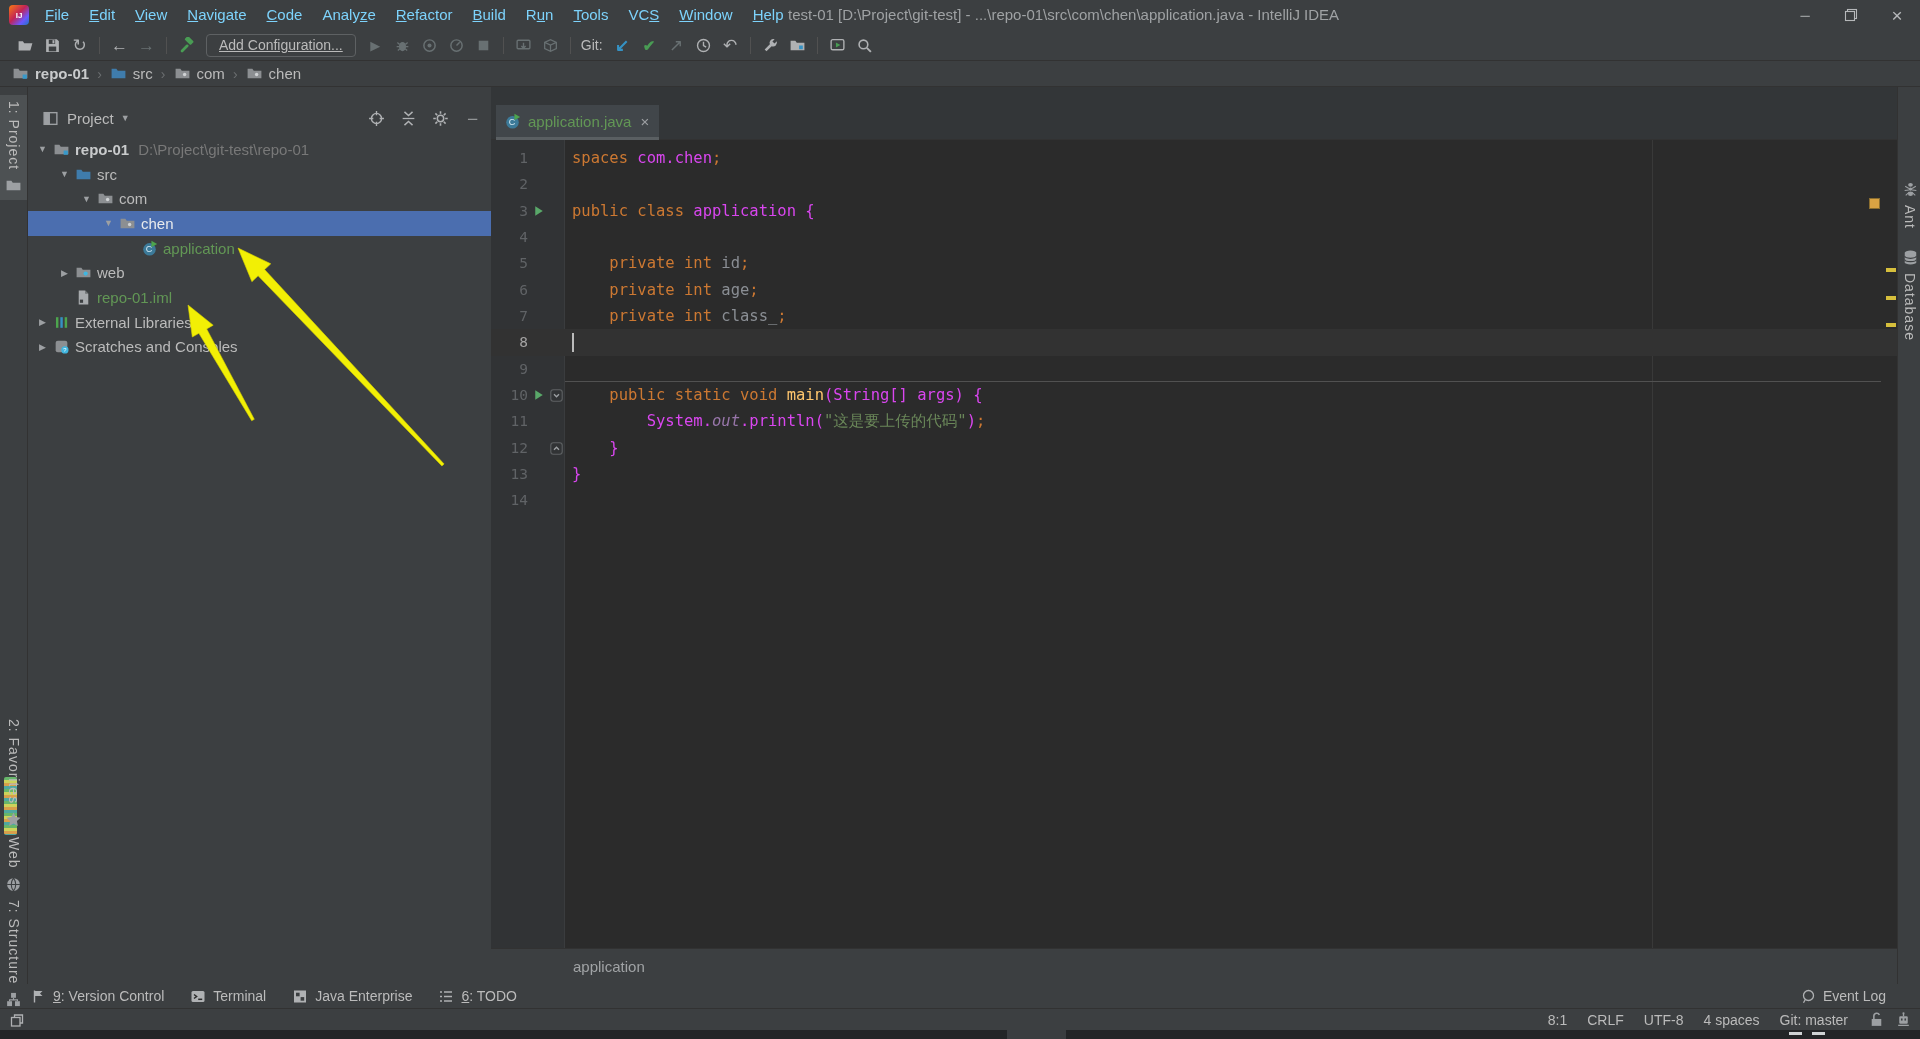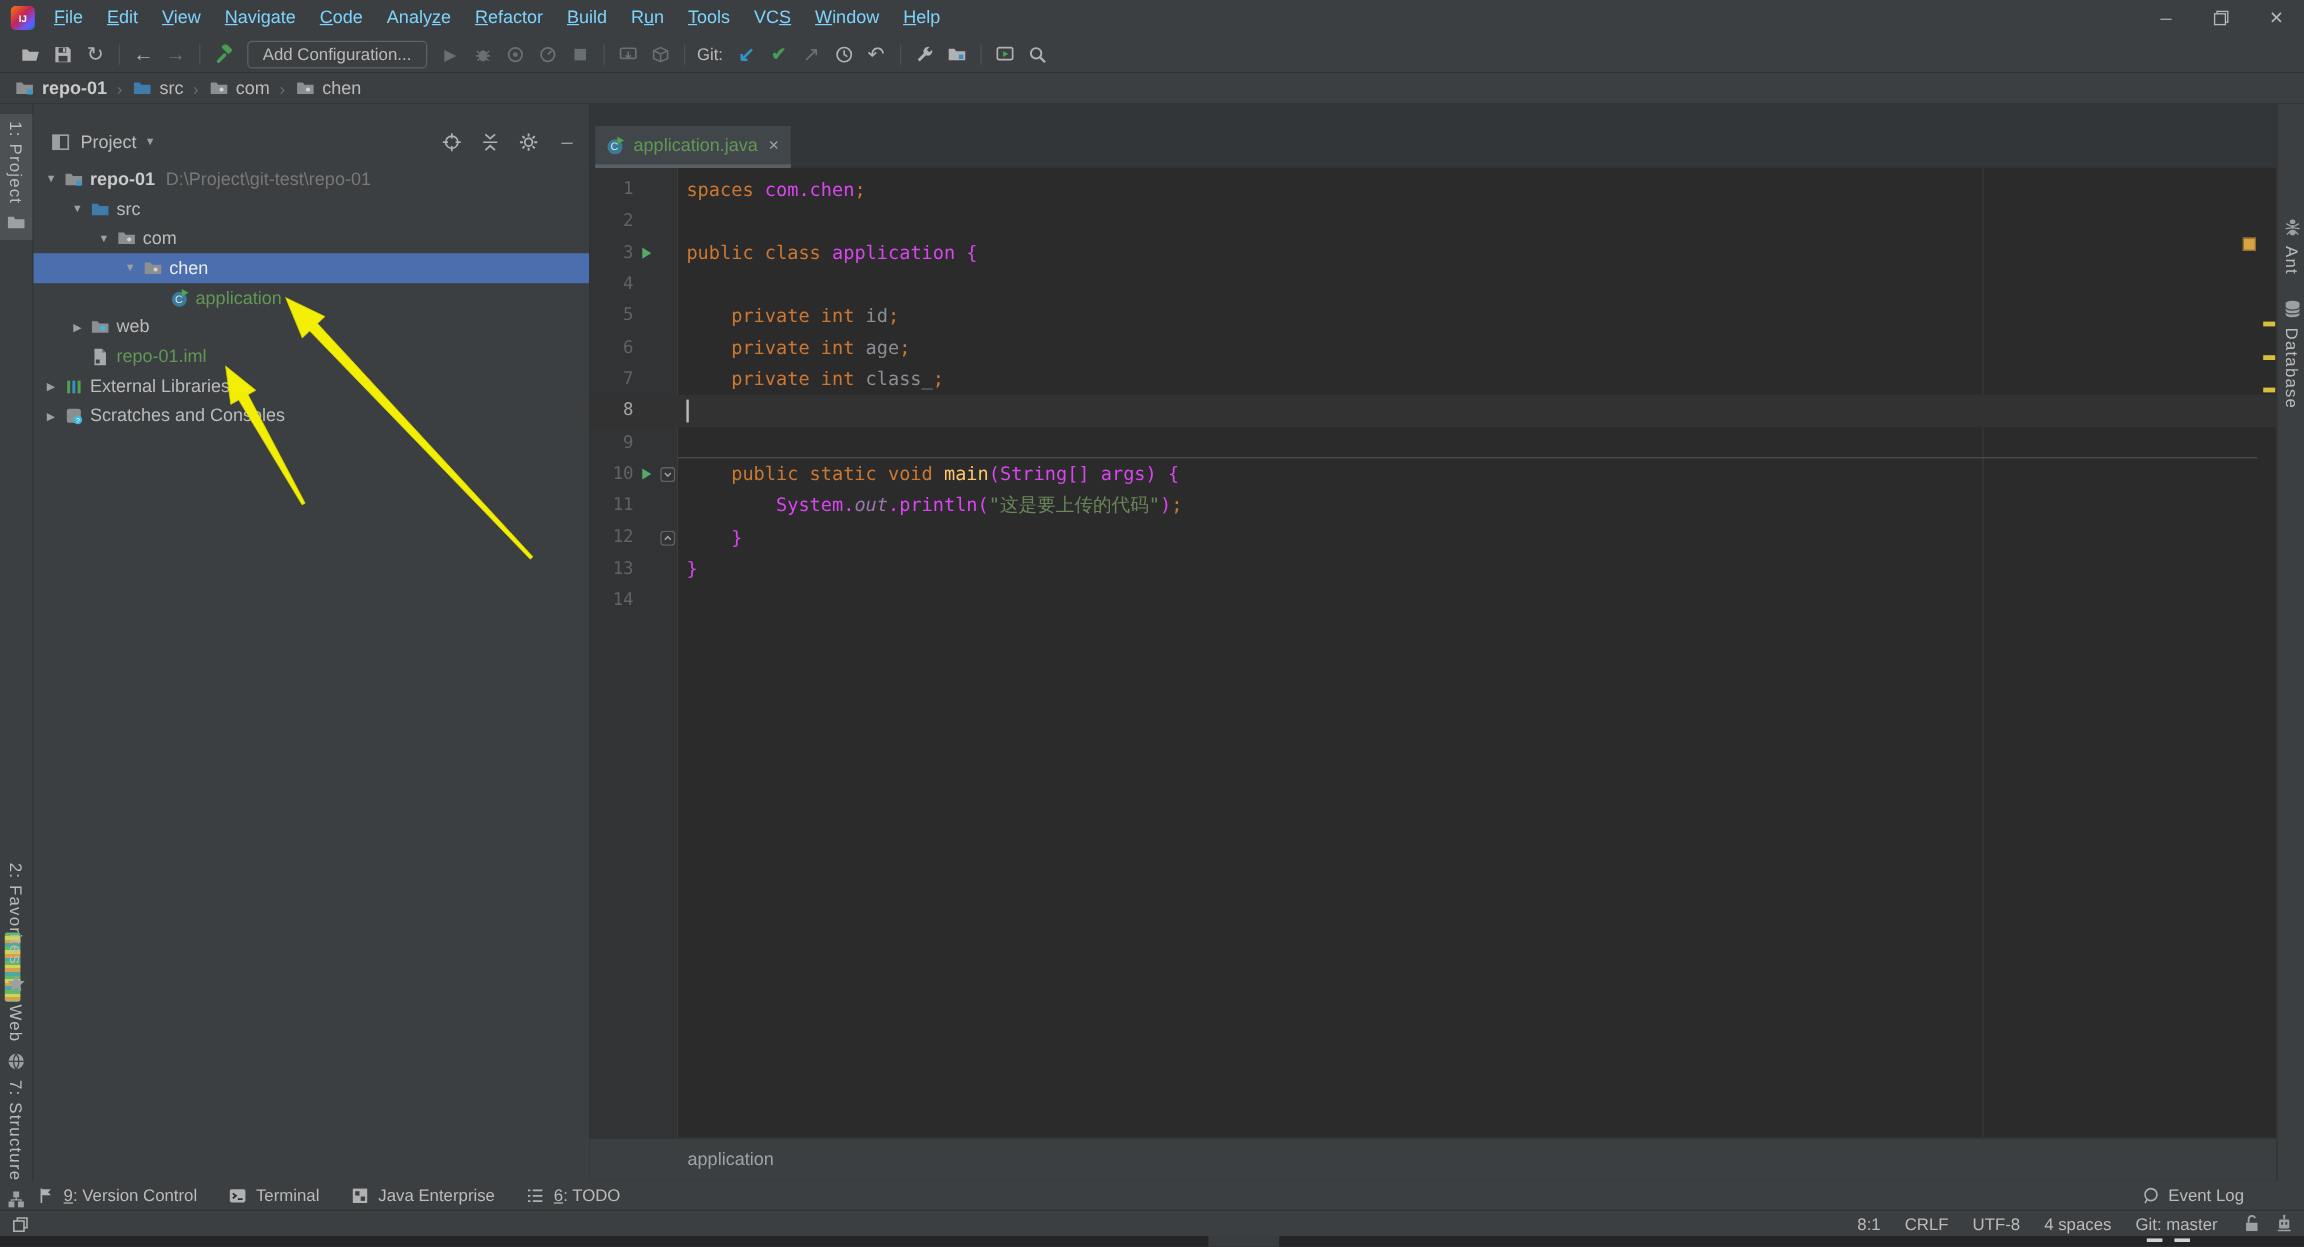--- a/index.html
+++ b/index.html
@@ -17,21 +17,21 @@
   .menu-item { padding:0 10px; font-size:15px; color:#7dd3fc; line-height:30px; }
   #window-title { left:788px; top:0; line-height:30px; font-size:15px; color:#9fa2a4; white-space:nowrap; }
   #win-controls { right:0; top:0; height:30px; display:flex; }
   .win-btn { width:46px; height:30px; display:flex; align-items:center; justify-content:center; color:#b6b8ba; font-size:15px; }
 
   
   #toolbar { top:30px; left:0; width:1920px; height:31px; border-bottom:1px solid #323232; display:flex; align-items:center; padding-left:12px; }
   .tb-btn { width:27px; height:24px; display:flex; align-items:center; justify-content:center; font-size:16px; color:#afb1b3; }
   .tb-btn.dis { color:#687072; }
   .tb-sep { width:1px; height:17px; background:#515151; margin:0 6px; }
-  .tb-combo { height:23px; border:1px solid #5e6163; border-radius:4px; padding:0 12px; margin:0 6px; font-size:14px; color:#bbbbbb; display:flex; align-items:center; }
+  .tb-combo { height:23px; border:1px solid #5e6163; border-radius:4px; padding:0 12px; margin:0 6px; font-size:14px; color:#bbbbbb; display:flex; align-items:center;text-decoration:underline; }
   .tb-label { font-size:14px; color:#bbbbbb; margin:0 6px 0 4px; }
   .glyph-blue { color:#3592c4; font-weight:bold; }
   .glyph-green { color:#499c54; font-weight:bold; }
 
   
   #pathbar { top:61px; left:0; width:1920px; height:26px; border-bottom:1px solid #323232; display:flex; align-items:center; padding-left:12px; }
   .pb-item { display:flex; align-items:center; font-size:15px; color:#bbbbbb; }
   .pb-item .pi { width:17px; height:17px; margin-right:6px; display:inline-flex; }
   .pb-item.bold span.lbl { font-weight:bold; color:#c9cbcc; }
   .pb-chev { color:#6b6e70; margin:0 8px; font-size:14px; }
@@ -134,20 +134,21 @@
       <span class="menu-item"><u>C</u>ode</span>
       <span class="menu-item">Analy<u>z</u>e</span>
       <span class="menu-item"><u>R</u>efactor</span>
       <span class="menu-item"><u>B</u>uild</span>
       <span class="menu-item">R<u>u</u>n</span>
       <span class="menu-item"><u>T</u>ools</span>
       <span class="menu-item">VC<u>S</u></span>
       <span class="menu-item"><u>W</u>indow</span>
       <span class="menu-item"><u>H</u>elp</span>
     </div>
+  <div id="window-title" class="abs">test-01 [D:\Project\git-test] - ...\repo-01\src\com\chen\application.java - IntelliJ IDEA</div>
   <div id="win-controls" class="abs">
       <span class="win-btn">
         <span class="" style="font-size:13px;line-height:1">─</span>
       </span>
       <span class="win-btn">
         <svg width="16" height="16" viewBox="0 0 16 16">
           <rect x="4.5" y="2.5" width="9" height="9" fill="none" stroke="#b6b8ba" stroke-width="1.1"></rect>
           <rect x="2.5" y="4.5" width="9" height="9" fill="#3c3f41" stroke="#b6b8ba" stroke-width="1.1"></rect>
         </svg>
       </span>
@@ -667,21 +668,21 @@
     </span>
     <span class="bt-item">
       <span class="bi">
         <svg width="17" height="17" viewBox="0 0 16 16">
           <path d="M2 3.5h2M2 8h2M2 12.5h2M6 3.5h8M6 8h8M6 12.5h8" stroke="#afb1b3" stroke-width="1.4"></path>
         </svg>
       </span>
       <span><u>6</u>: TODO</span>
     </span>
     <div id="bt-right">
-      <span class="bt-item" style="margin-right: 16px;">
+      <span class="bt-item" style="margin-right: 0px;">
         <span class="bi">
           <svg width="17" height="17" viewBox="0 0 16 16">
             <circle cx="8.5" cy="7" r="5" fill="none" stroke="#afb1b3" stroke-width="1.3"></circle>
             <path d="M5.3 11l-1.8 3.2" stroke="#afb1b3" stroke-width="1.3"></path>
           </svg>
         </span>
         <span>Event Log</span>
       </span>
     </div>
 </div>

